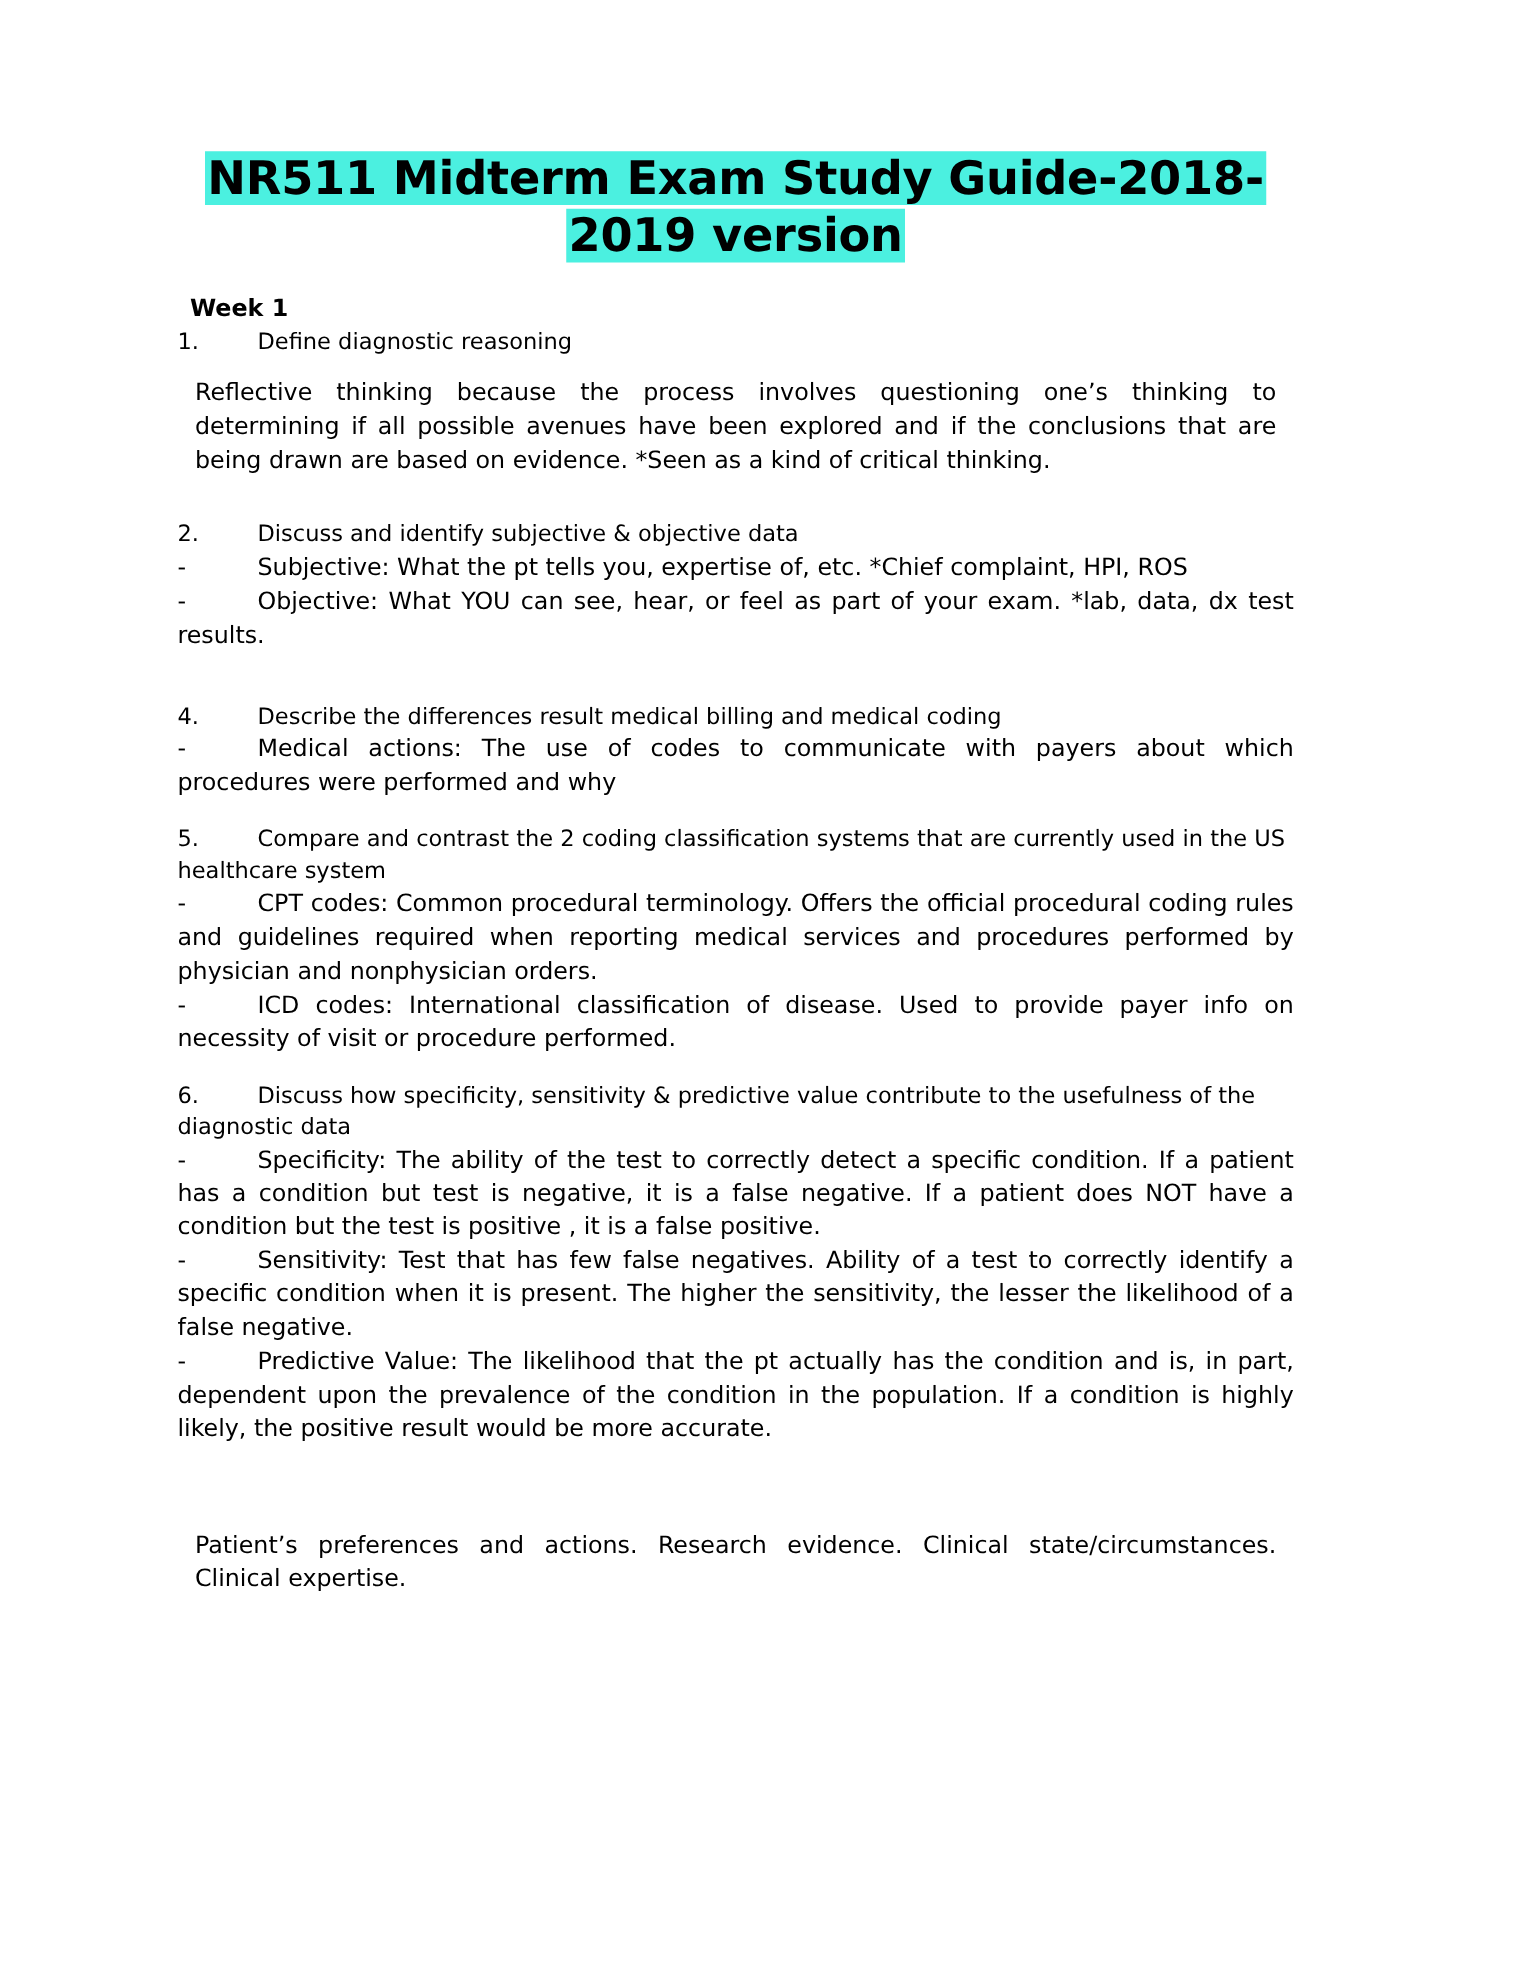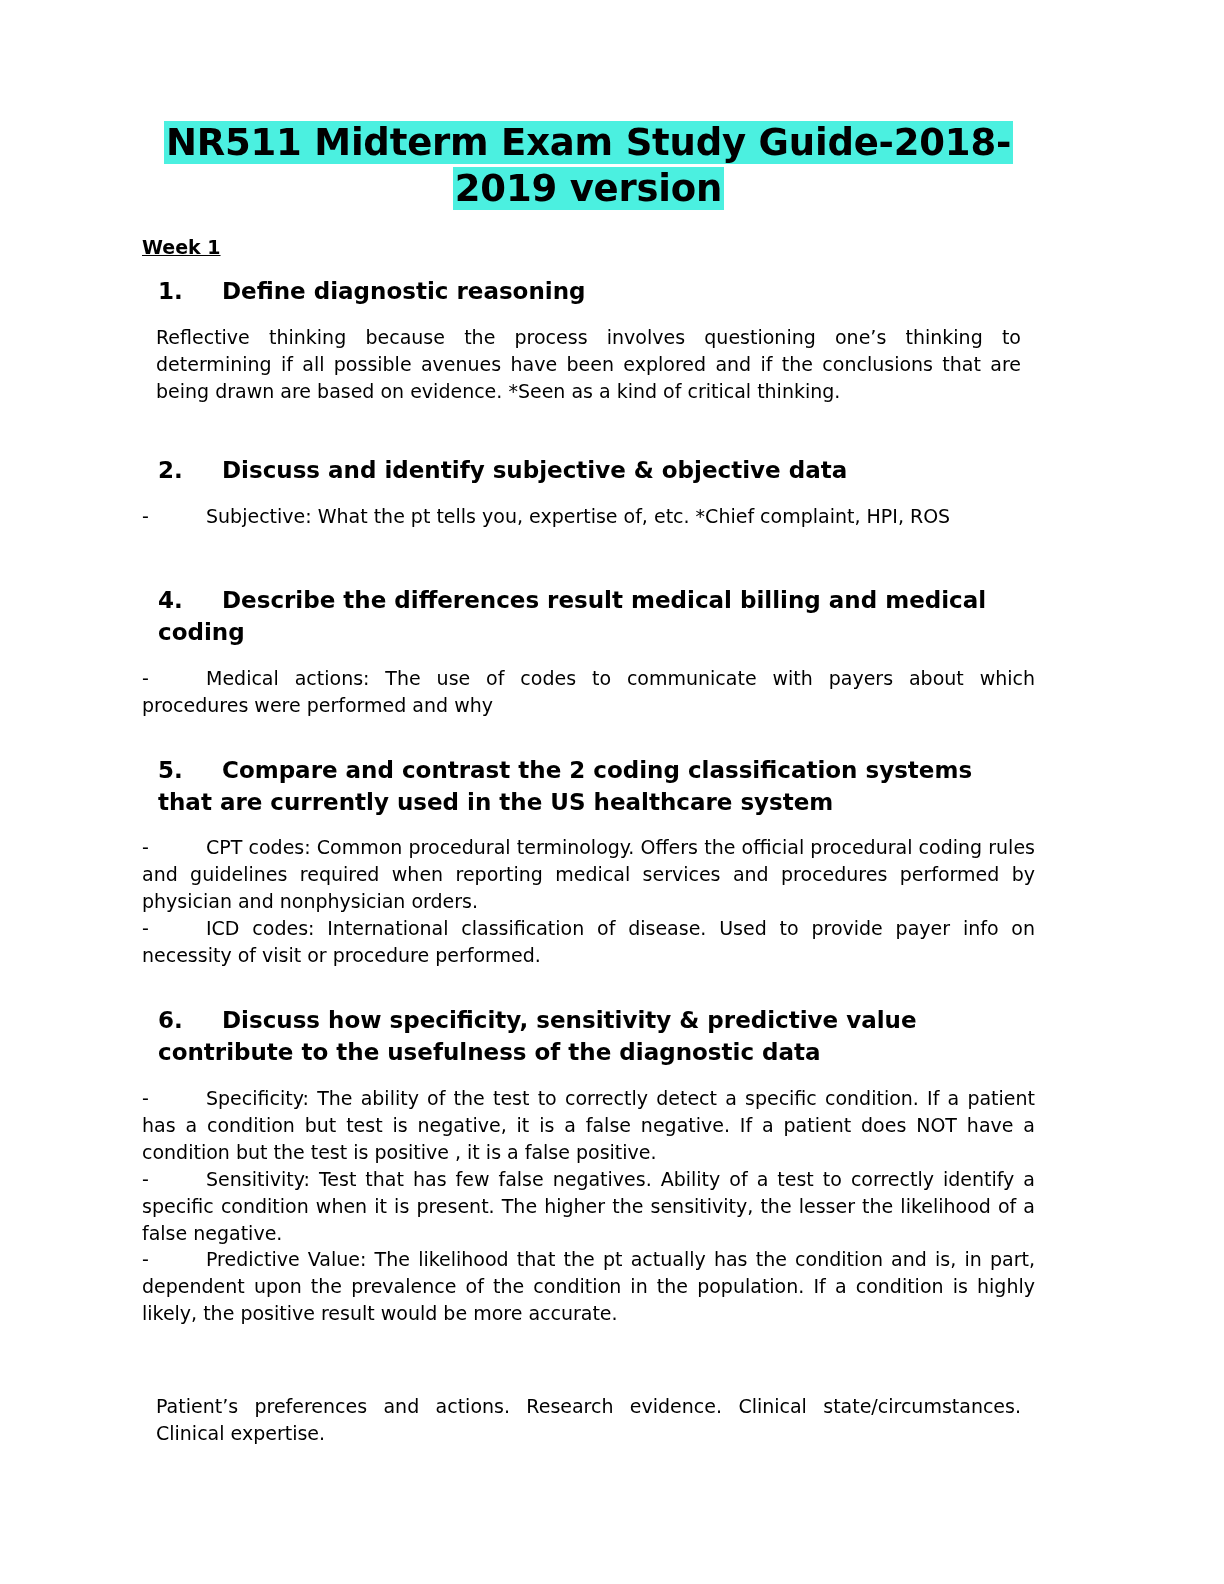--- a/index.html
+++ b/index.html
@@ -31,29 +31,28 @@
   }
   .doc-title span.hl {
     background: #4bf0e0;
     box-decoration-break: clone;
     -webkit-box-decoration-break: clone;
     padding: 0 2px;
   }
   .section-head {
     font-size: 19px;
     font-weight: bold;
-    text-decoration: underline;
-    margin: 0 0 2px 0;
+    margin: 0 0 2px 10px;
     line-height: 1.35;
   }
   .q {
-    font-size: 23px;
-    font-weight: bold;
+    font-size: 18px;
+    font-weight: normal;
     line-height: 1.38;
-    margin: 16px;
+    margin: 0;
     display: block;
   }
   .q .num {
     display: inline-block;
     width: 64px;
   }
   .q .qtext {
     display: inline;
   }
   .body-text {
@@ -101,20 +100,21 @@
 
   <div class="block">
     <div class="q"><span class="num">1.</span><span class="qtext">Define diagnostic reasoning</span></div>
     <p class="body-text">Reflective thinking because the process involves questioning one’s thinking to determining if all possible avenues have been explored and if the conclusions that are being drawn are based on evidence. *Seen as a kind of critical thinking.</p>
   </div>
   <div class="gap"></div>
 
   <div class="block">
     <div class="q"><span class="num">2.</span><span class="qtext">Discuss and identify subjective &amp; objective data</span></div>
     <p class="bullet"><span class="dash">-</span><span class="btext">Subjective: What the pt tells you, expertise of, etc. *Chief complaint, HPI, ROS</span></p>
+    <p class="bullet"><span class="dash">-</span><span class="btext">Objective: What YOU can see, hear, or feel as part of your exam. *lab, data, dx test results.</span></p>
   </div>
   <div class="gap"></div>
 
   <div class="gap"></div>
 
   <div class="block">
     <div class="q"><span class="num">4.</span><span class="qtext">Describe the differences result medical billing and medical coding</span></div>
     <p class="bullet"><span class="dash">-</span><span class="btext">Medical actions: The use of codes to communicate with payers about which procedures were performed and why</span></p>
   </div>
   <div class="gap"></div>

